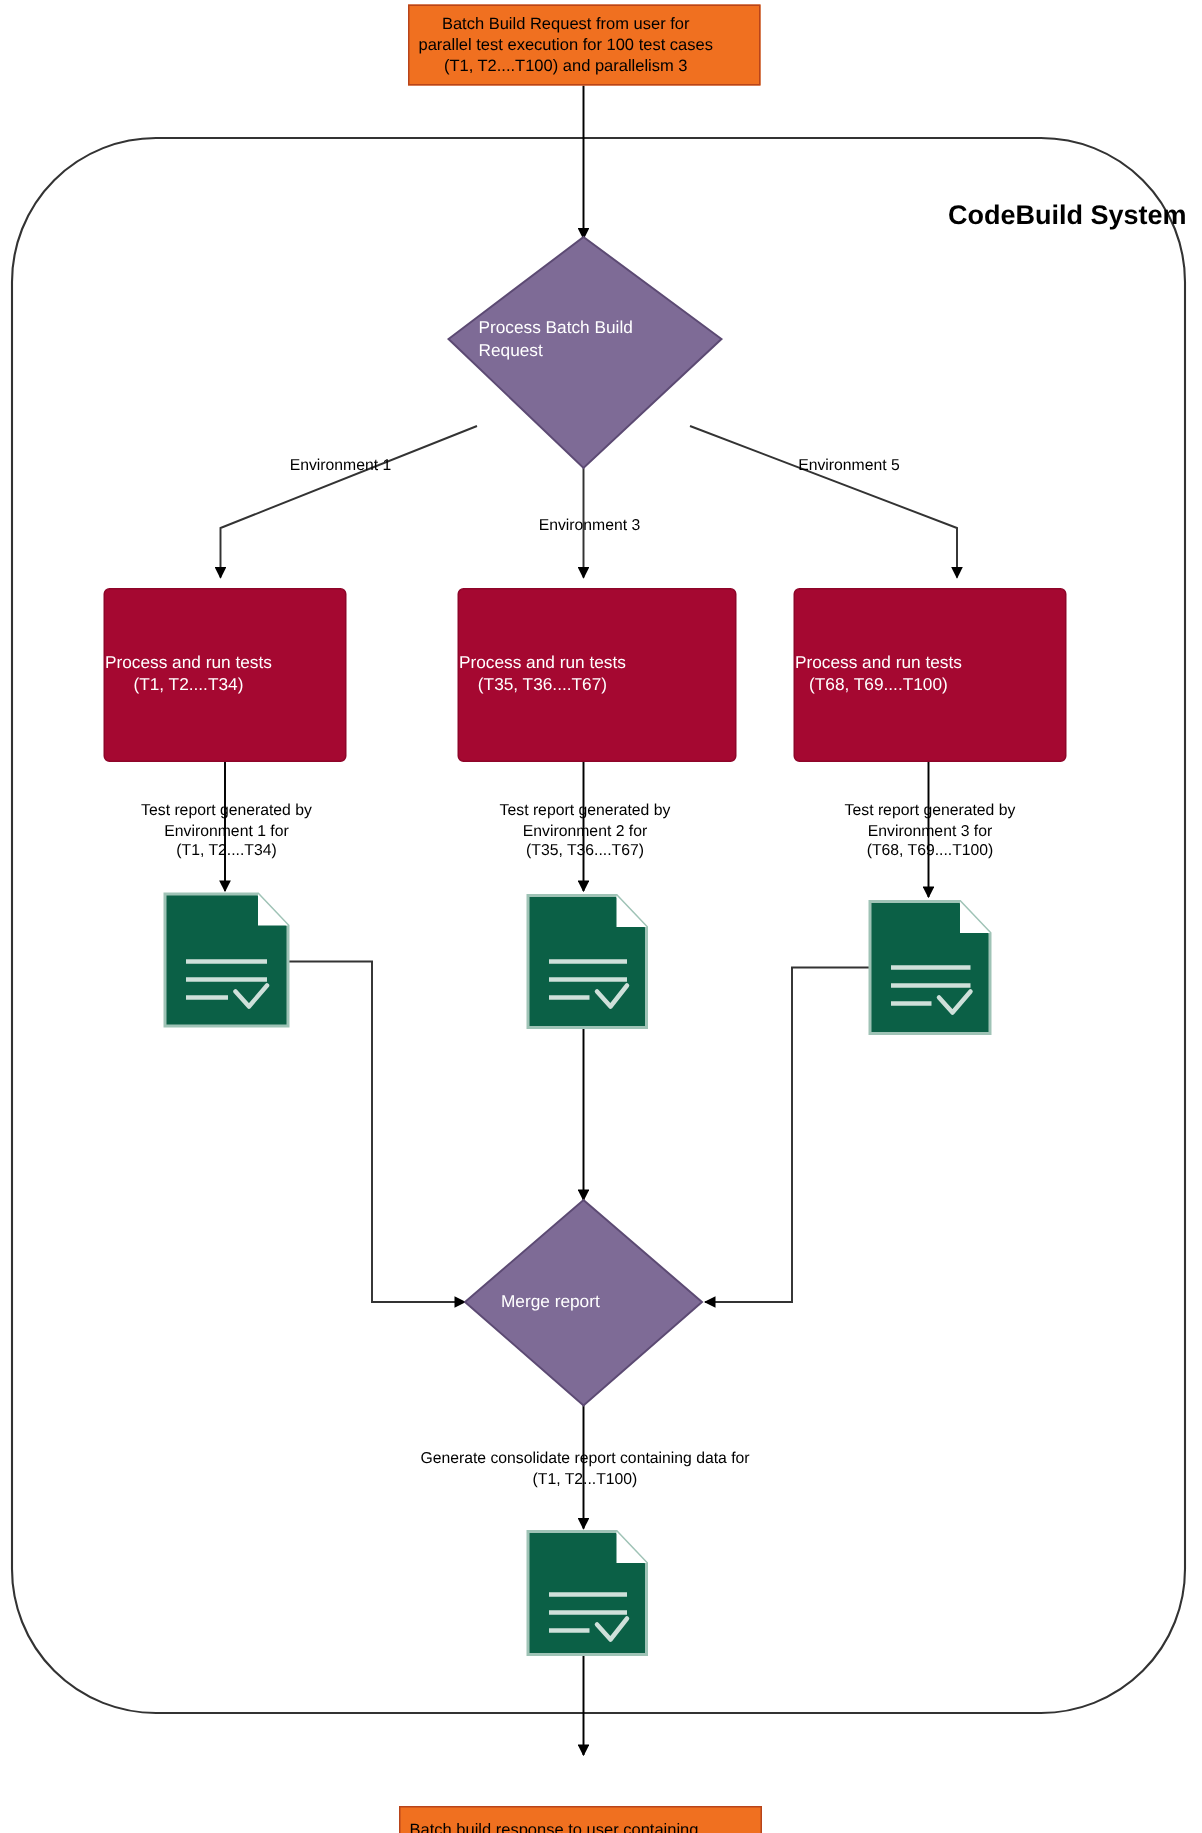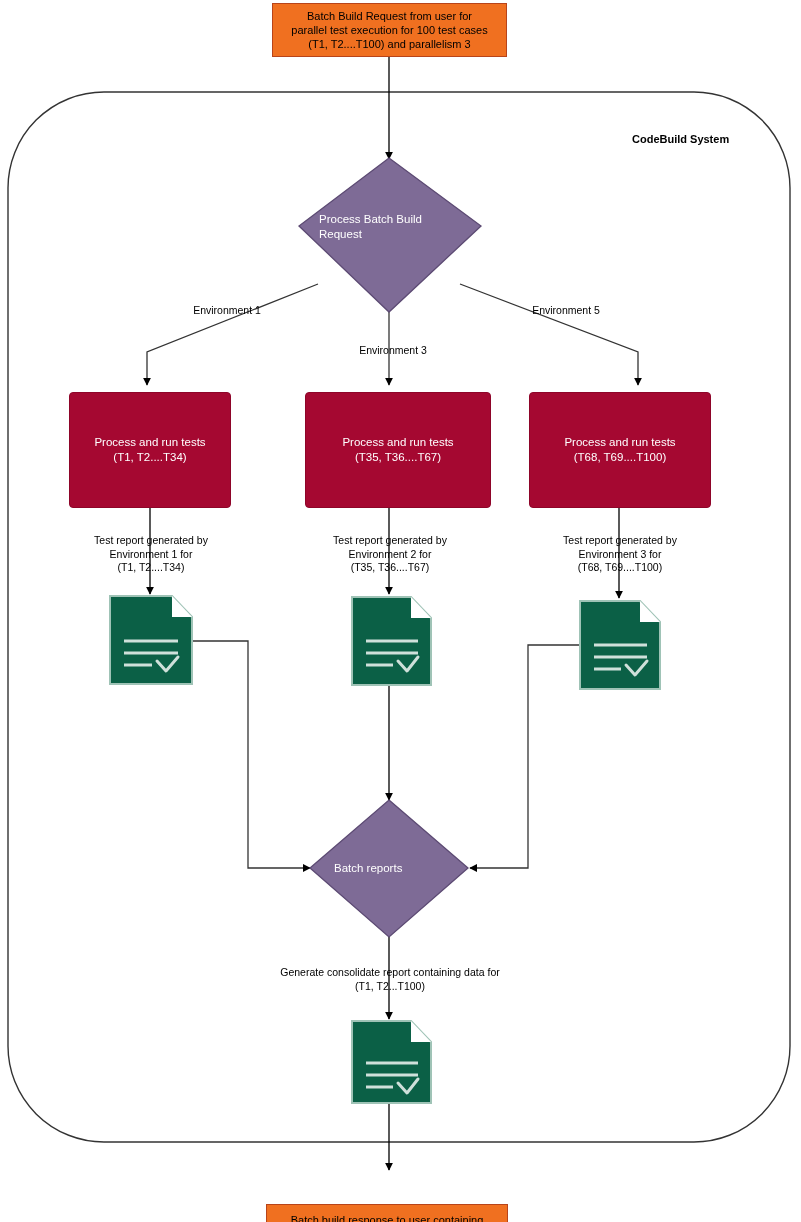--- a/index.html
+++ b/index.html
@@ -23,21 +23,21 @@
     top: 0;
     width: 801px;
     height: 1222px;
     pointer-events: none;
   }
   .node {
     position: absolute;
     box-sizing: border-box;
     display: flex;
     align-items: center;
-    justify-content: center;
+    justify-content: flex-start;
     text-align: center;
   }
   .io-box {
     background: #F07020;
     border: 1px solid #B8441A;
     color: #000000;
     font-size: 11px;
     line-height: 14px;
     padding: 2px 6px;
   }
@@ -52,21 +52,21 @@
   .edge-label {
     position: absolute;
     font-size: 10.5px;
     line-height: 13.5px;
     color: #000000;
     text-align: center;
     white-space: pre-line;
   }
   .sys-label {
     position: absolute;
-    font-size: 11px;
+    font-size: 18px;
     font-weight: bold;
     color: #000000;
   }
   .diamond-text {
     position: absolute;
     font-size: 11.5px;
     line-height: 15px;
     color: #ffffff;
     text-align: left;
     white-space: pre-line;
@@ -182,21 +182,21 @@
   <div class="edge-label" style="left:85px; top:534px; width:132px;">Test report generated by
 Environment 1 for
 (T1, T2....T34)</div>
   <div class="edge-label" style="left:323px; top:534px; width:134px;">Test report generated by
 Environment 2 for
 (T35, T36....T67)</div>
   <div class="edge-label" style="left:552px; top:534px; width:136px;">Test report generated by
 Environment 3 for
 (T68, T69....T100)</div>
 
-  <div class="diamond-text" style="left:334px; top:861px; width:110px;">Batch reports</div>
+  <div class="diamond-text" style="left:334px; top:861px; width:110px;">Merge report</div>
 
   <div class="edge-label" style="left:269px; top:966px; width:242px;">Generate consolidate report containing data for
 (T1, T2...T100)</div>
 
   <div class="node io-box" style="left:266px; top:1204px; width:242px; height:45px;">
     <span style="white-space:pre-line;">Batch build response to user containing
 report ARNs of consolidated reports</span>
   </div>
 
 </div>

